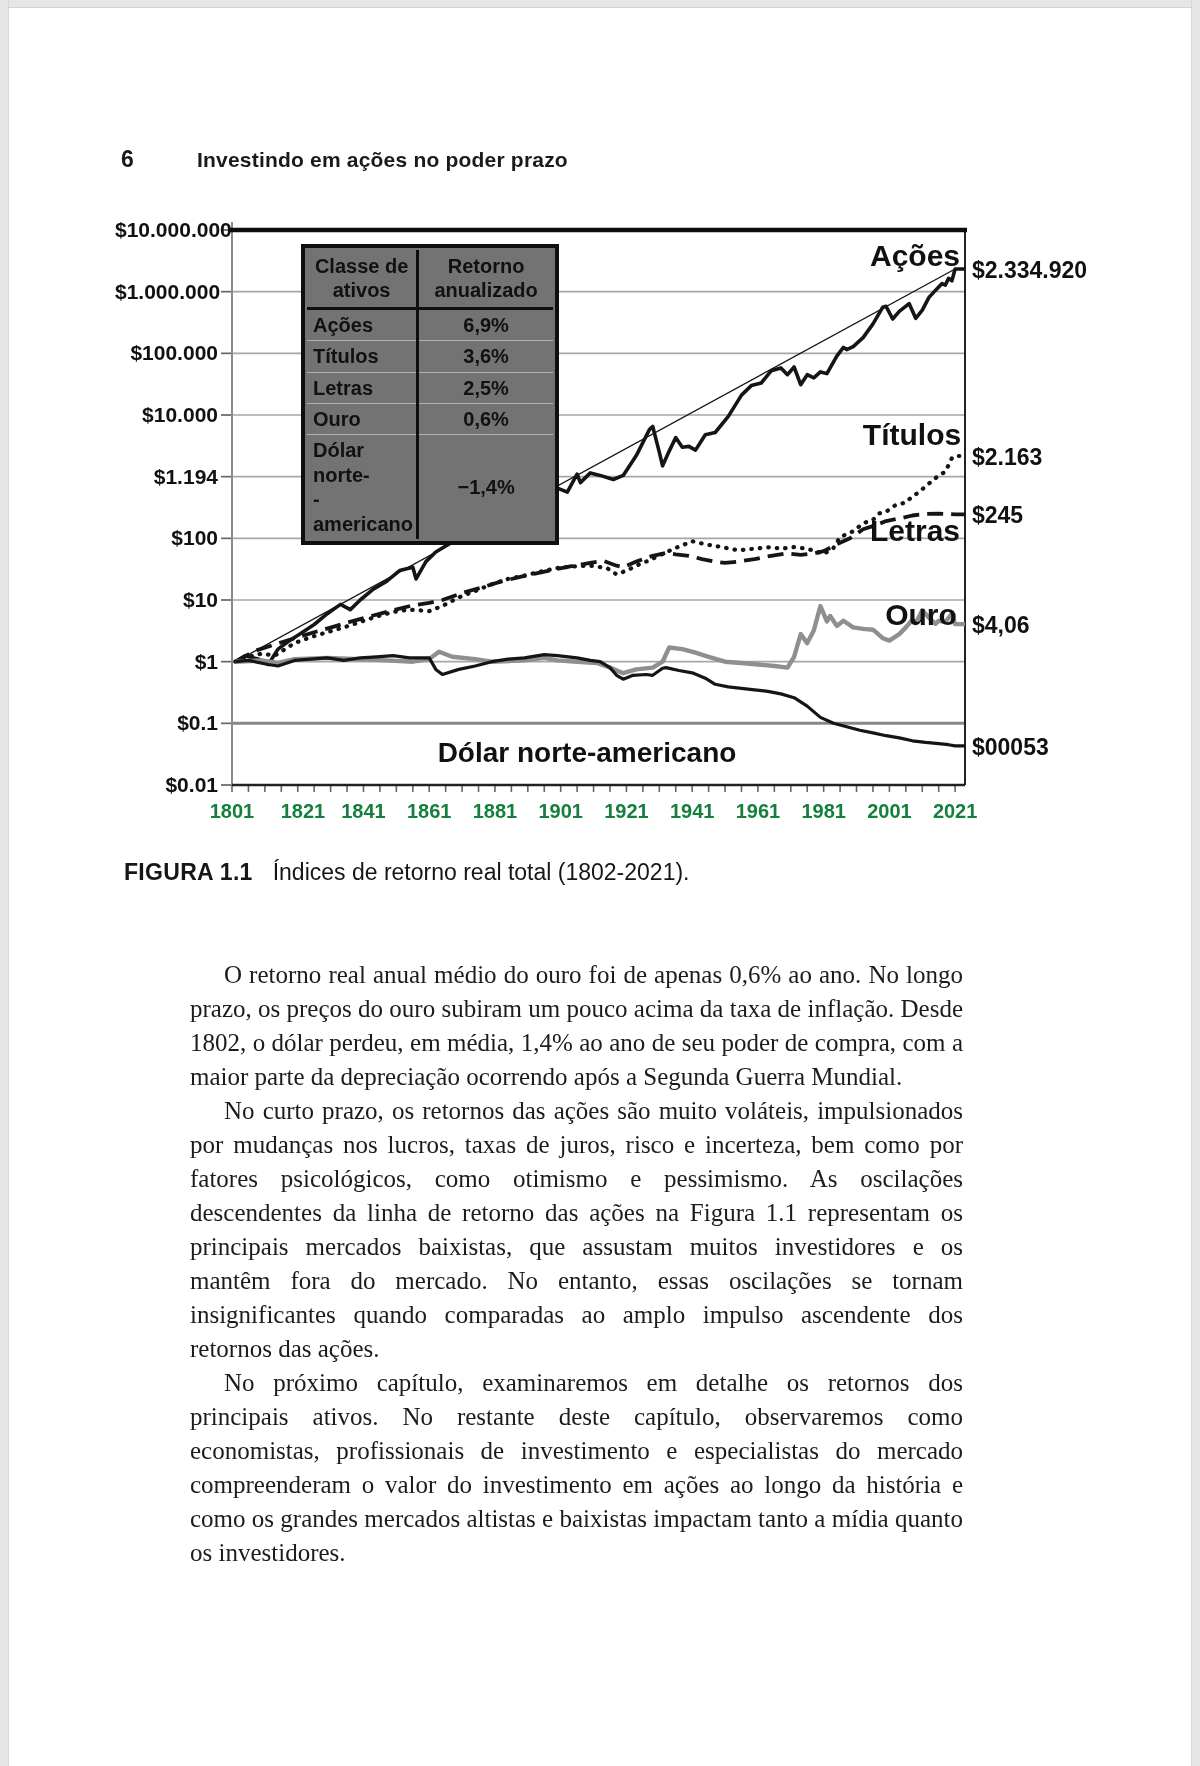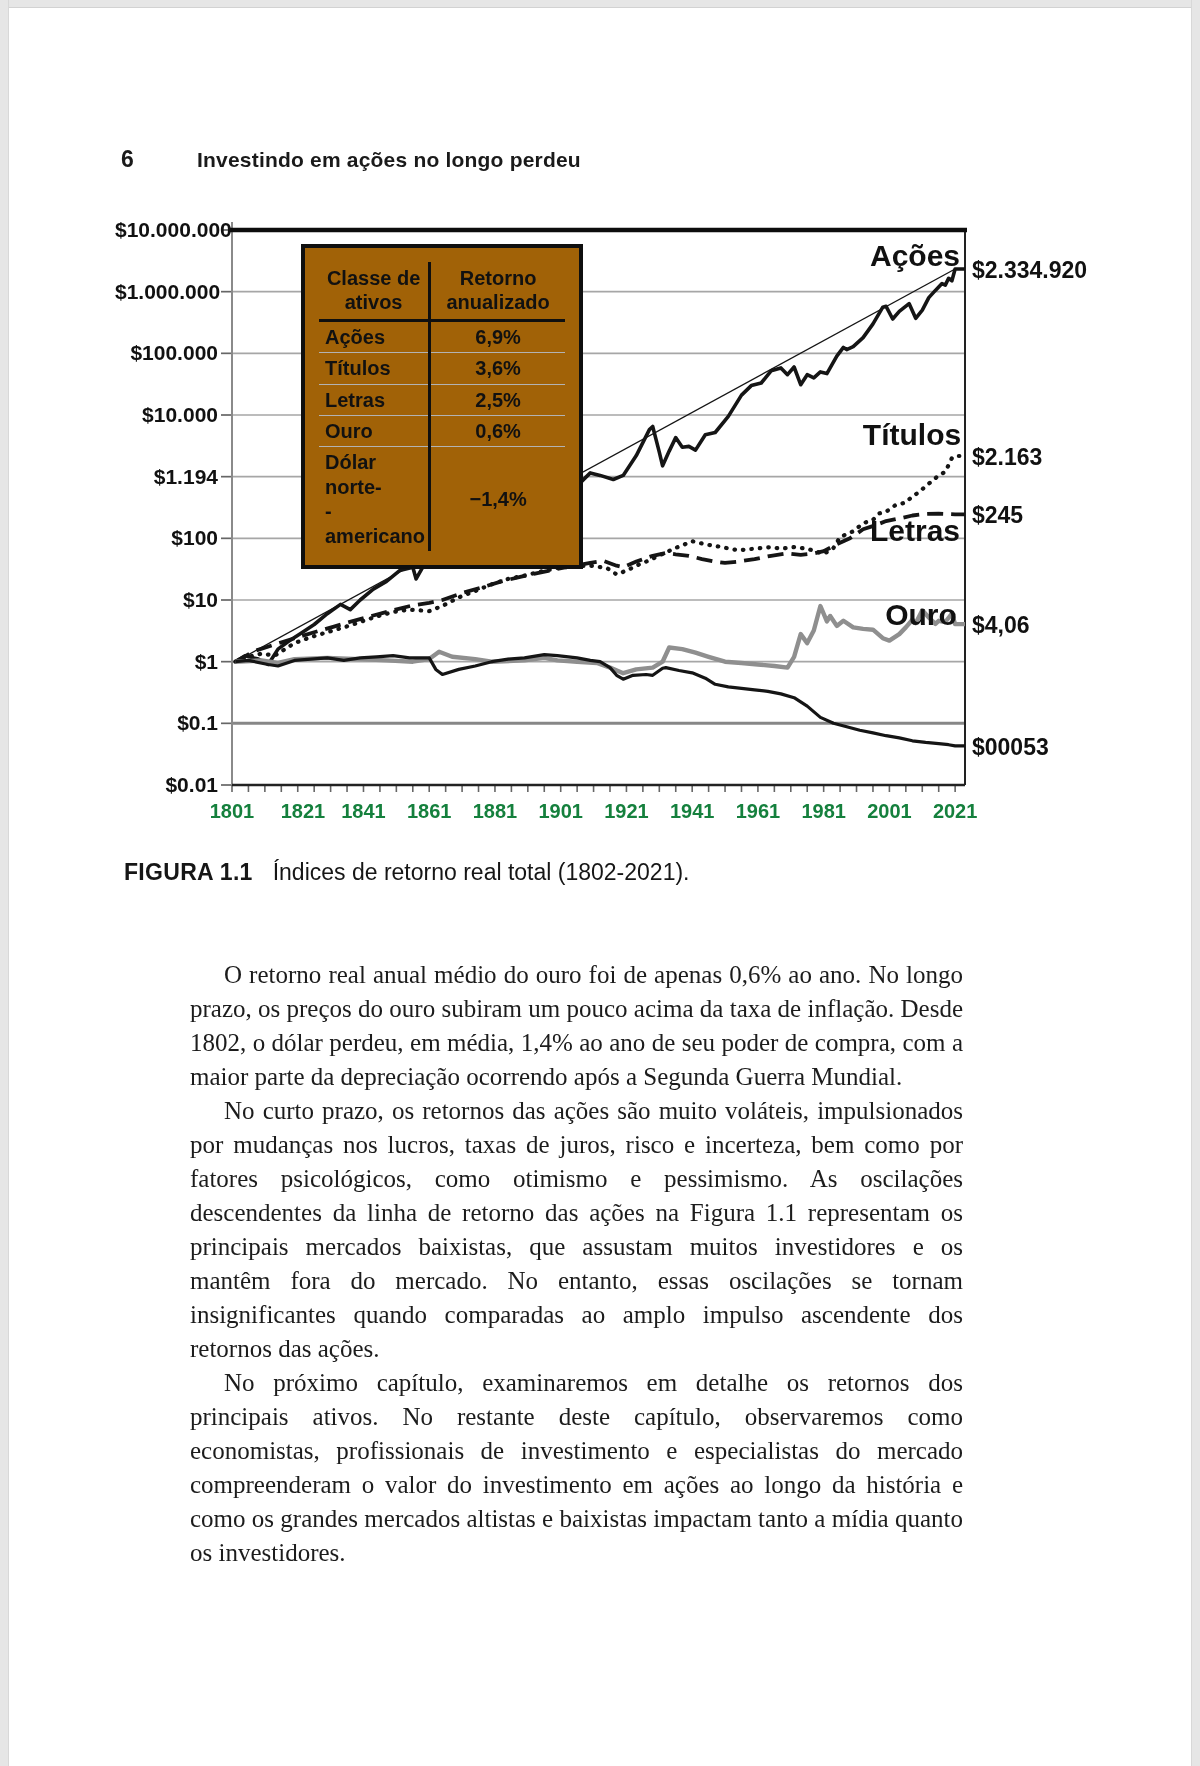--- a/index.html
+++ b/index.html
@@ -16,21 +16,21 @@
 
   #chart-area{position:absolute;left:115px;top:190px;width:970px;height:650px;}
   #chart-svg{position:absolute;left:0;top:0;}
   #chart-overlays{position:absolute;left:0;top:0;width:970px;height:650px;}
   .ylab{position:absolute;left:0;width:103px;text-align:right;font-size:21px;font-weight:bold;color:#111;white-space:nowrap;}
   .xlab{position:absolute;top:610px;width:70px;text-align:center;font-size:20px;font-weight:bold;color:#15803d;}
   .series-label{position:absolute;font-size:30px;font-weight:bold;color:#111;text-align:center;white-space:nowrap;}
   .series-label.dollar{font-size:28px;}
   .end-label{position:absolute;left:857px;font-size:23px;font-weight:bold;color:#111;white-space:nowrap;}
 
-  .table-box{position:absolute;left:186px;top:54px;width:246px;border:4px solid #0f0f0f;background:#a16207;padding:14px;}
+  .table-box{position:absolute;left:186px;top:54px;width:246px;border:4px solid #0f0f0f;background:#737373;padding:2px;}
   .table-box table{width:100%;border-collapse:collapse;font-size:20px;font-weight:bold;color:#111;}
   .table-box th{border-bottom:3px solid #0f0f0f;text-align:center;padding:4px 2px;line-height:1.22;white-space:pre-line;}
   .table-box th:first-child{border-right:3px solid #0f0f0f;width:45%;}
   .table-box td{line-height:1.22;padding:3px 2px;white-space:pre-line;}
   .table-box td:first-child{border-right:3px solid #0f0f0f;text-align:left;padding-left:6px;}
   .table-box td:last-child{text-align:center;}
   .table-box tr+tr td{border-top:1.5px solid #b3b3b3;}
 
   #caption{position:absolute;left:124px;top:859px;color:#161616;}
   #caption-label{font-size:23px;font-weight:bold;letter-spacing:.3px;}
@@ -43,21 +43,21 @@
 </style>
 </head>
 <body>
 
 <div class="page">
   <div class="edge" id="edge-top"></div>
   <div class="edge" id="edge-left"></div>
   <div class="edge" id="edge-right"></div>
 
   <div id="page-num">6</div>
-  <div id="running-title">Investindo em ações no longo perdeu</div>
+  <div id="running-title">Investindo em ações no poder prazo</div>
 
   <div id="chart-area">
     <svg id="chart-svg" width="970" height="650">
         <line x1="106" x2="117" y1="40" y2="40" stroke="#666" stroke-width="1.7"></line>
         <line x1="117" x2="850" y1="101.66666666666666" y2="101.66666666666666" stroke="#a6a6a6" stroke-width="1.6"></line>
         <line x1="106" x2="117" y1="101.66666666666666" y2="101.66666666666666" stroke="#666" stroke-width="1.7"></line>
         <line x1="117" x2="850" y1="163.33333333333331" y2="163.33333333333331" stroke="#a6a6a6" stroke-width="1.6"></line>
         <line x1="106" x2="117" y1="163.33333333333331" y2="163.33333333333331" stroke="#666" stroke-width="1.7"></line>
         <line x1="117" x2="850" y1="225" y2="225" stroke="#a6a6a6" stroke-width="1.6"></line>
         <line x1="106" x2="117" y1="225" y2="225" stroke="#666" stroke-width="1.7"></line>
@@ -152,20 +152,21 @@
         <div class="xlab" style="left: 739.399px;">2001</div>
         <div class="xlab" style="left: 805.139px;">2021</div>
         <div class="series-label" style="left: 715px; top: 49px; width: 170px;">Ações</div>
         <div class="end-label" style="top: 66.9566px;">$2.334.920</div>
         <div class="series-label" style="left: 712px; top: 228px; width: 170px;">Títulos</div>
         <div class="end-label" style="top: 254.005px;">$2.163</div>
         <div class="series-label" style="left: 715px; top: 324px; width: 170px;">Letras</div>
         <div class="end-label" style="top: 312.335px;">$245</div>
         <div class="series-label" style="left: 721px; top: 408px; width: 170px;">Ouro</div>
         <div class="end-label" style="top: 422.141px;">$4,06</div>
+        <div class="series-label dollar" style="left: 257px; top: 547px; width: 430px;">Dólar norte-americano</div>
         <div class="end-label" style="top: 543.936px;">$00053</div>
       </div>
     <div class="table-box">
       <table>
         <thead>
           <tr>
             <th>Classe de
 ativos</th>
             <th>Retorno
 anualizado</th>

